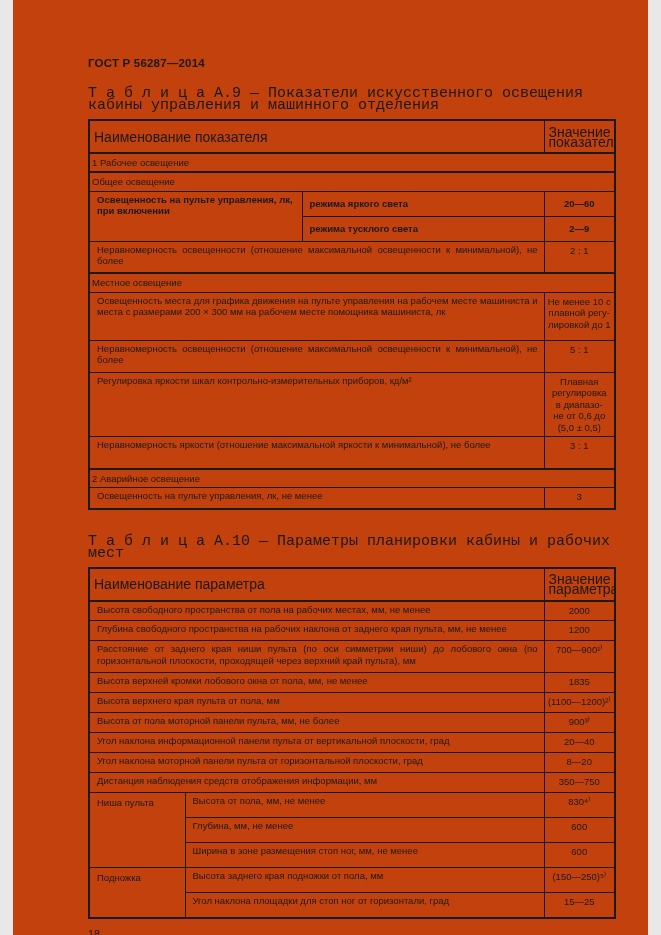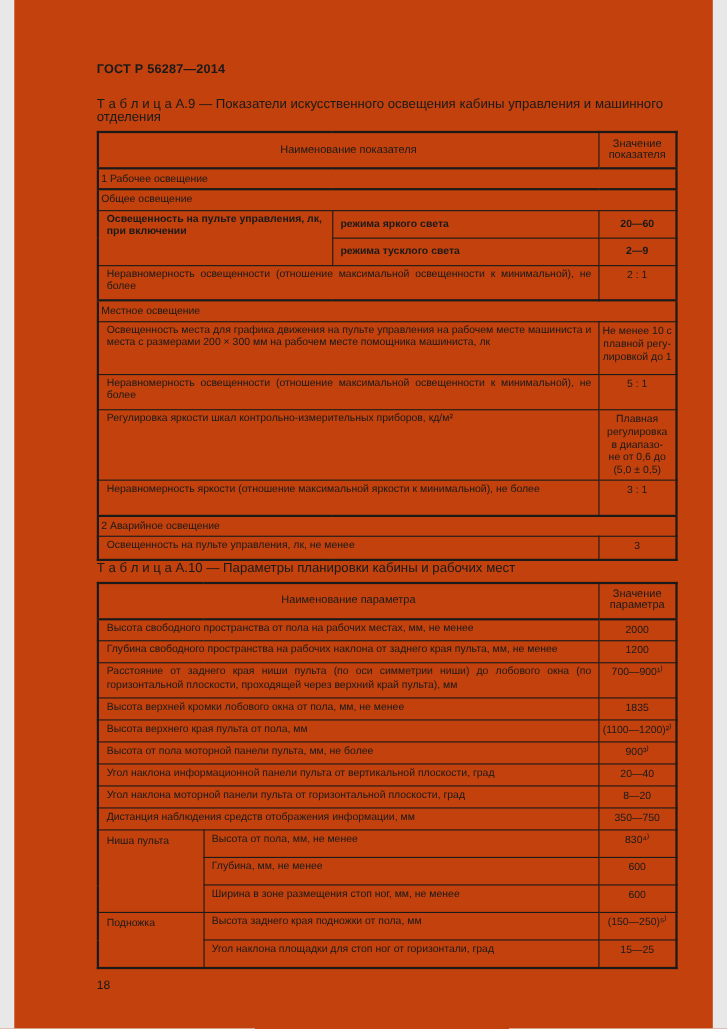--- a/index.html
+++ b/index.html
@@ -22,43 +22,44 @@
     font-weight: bold;
     letter-spacing: 0.2px;
   }
   .content {
     position: absolute;
     left: 75px;
     top: 88px;
     width: 526px;
   }
   .tbl-caption {
-    font-size: 12px;
+    font-size: 15px;
     line-height: 12px;
     margin: 0 0 7px 0;
-  }
-  .tbl-caption.second { margin-top: 0; }
+    font-family: Liberation Mono, monospace;
+  }
+  .tbl-caption.second { margin-top: 26px; }
   table.gost {
     border-collapse: collapse;
     table-layout: fixed;
     width: 526px;
     border: 2px solid #1a1a1a;
   }
   table.gost td {
     border: 1px solid #1a1a1a;
     font-size: 9.5px;
     line-height: 11.5px;
     padding: 2px 6px 2px 7px;
     vertical-align: top;
     overflow: hidden;
   }
   table.gost td.th {
-    font-size: 10px;
+    font-size: 14px;
     line-height: 10px;
-    text-align: center;
+    text-align: left;
     vertical-align: middle;
     padding: 2px 4px;
   }
   table.gost td.section {
     text-align: left;
     vertical-align: middle;
     padding: 2px;
   }
   table.gost td.val {
     text-align: center;

